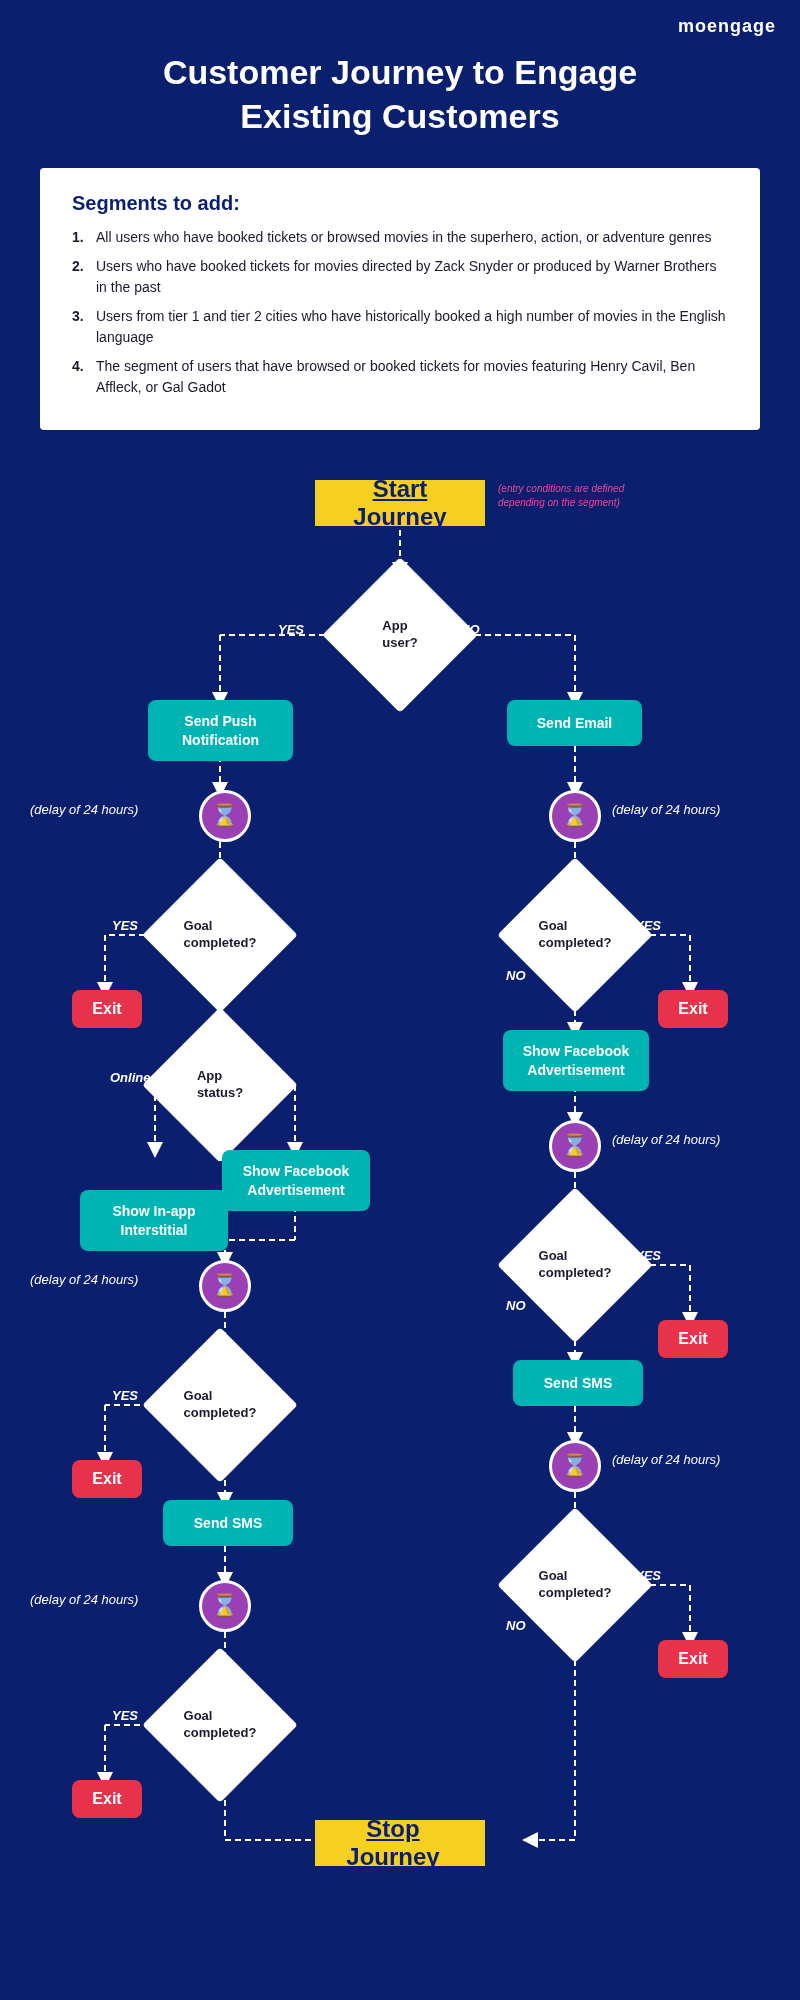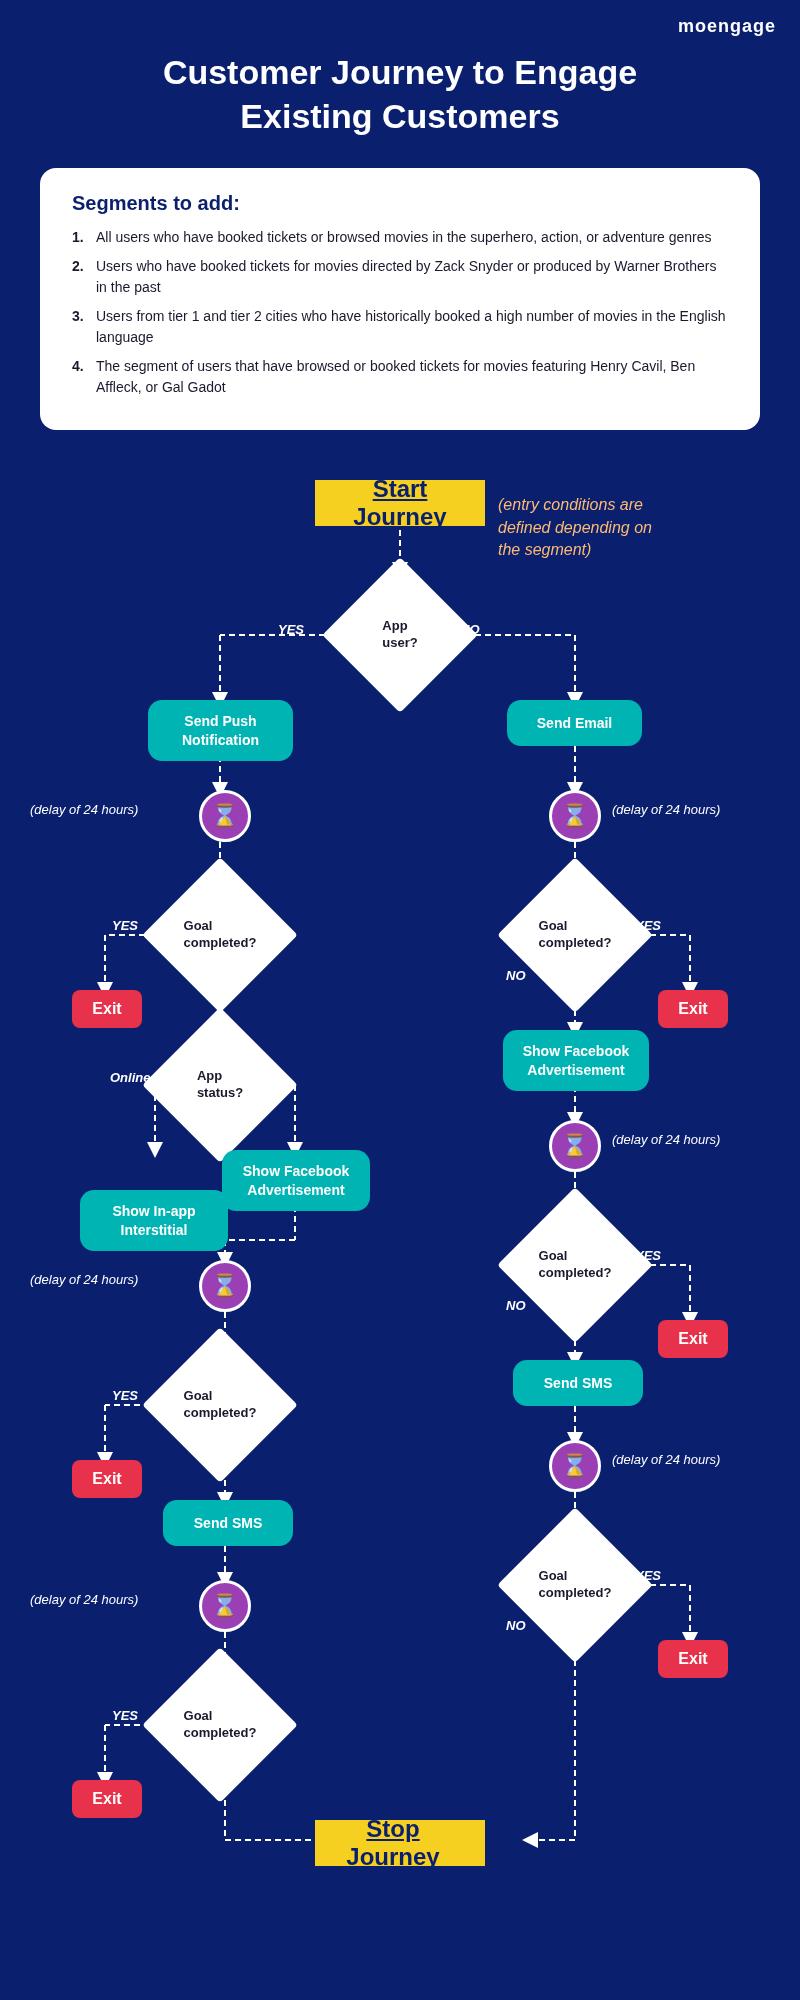--- a/index.html
+++ b/index.html
@@ -28,21 +28,21 @@
       text-align: center;
       font-size: 34px;
       font-weight: 900;
       padding: 50px 60px 20px;
       line-height: 1.3;
     }
 
     
     .segments-card {
       background: white;
-      border-radius: 16px;
+      border-radius: 4px;
       margin: 10px 40px 30px;
       padding: 24px 32px;
     }
     .segments-title {
       font-size: 20px;
       font-weight: 900;
       color: #0a1f6e;
       margin-bottom: 12px;
     }
     .segments-list {
@@ -98,21 +98,21 @@
       font-weight: 900;
       font-size: 24px;
       padding: 14px 24px;
       min-width: 170px;
       text-decoration: underline;
     }
 
     
     .node-teal {
       background: #00b4b4;
-      border-radius: 14px;
+      border-radius: 8px;
       color: white;
       font-weight: 700;
       font-size: 14px;
       padding: 12px 16px;
       min-width: 130px;
       text-align: center;
       line-height: 1.3;
     }
 
     
@@ -188,26 +188,25 @@
       color: white;
       font-style: italic;
       font-size: 13px;
       font-weight: 600;
       pointer-events: none;
     }
 
     
     .entry-condition {
       position: absolute;
-      color: #fdba74;
+      color: #ec4899;
       font-style: italic;
-      font-size: 16px;
+      font-size: 10px;
       line-height: 1.4;
       max-width: 160px;
-      margin-top: 12px;
     }
   </style>
 </head>
 <body>
 
 <div class="header-logo">moengage</div>
 
 <div class="main-title">Customer Journey to Engage<br>Existing Customers</div>
 
 <div class="segments-card">

